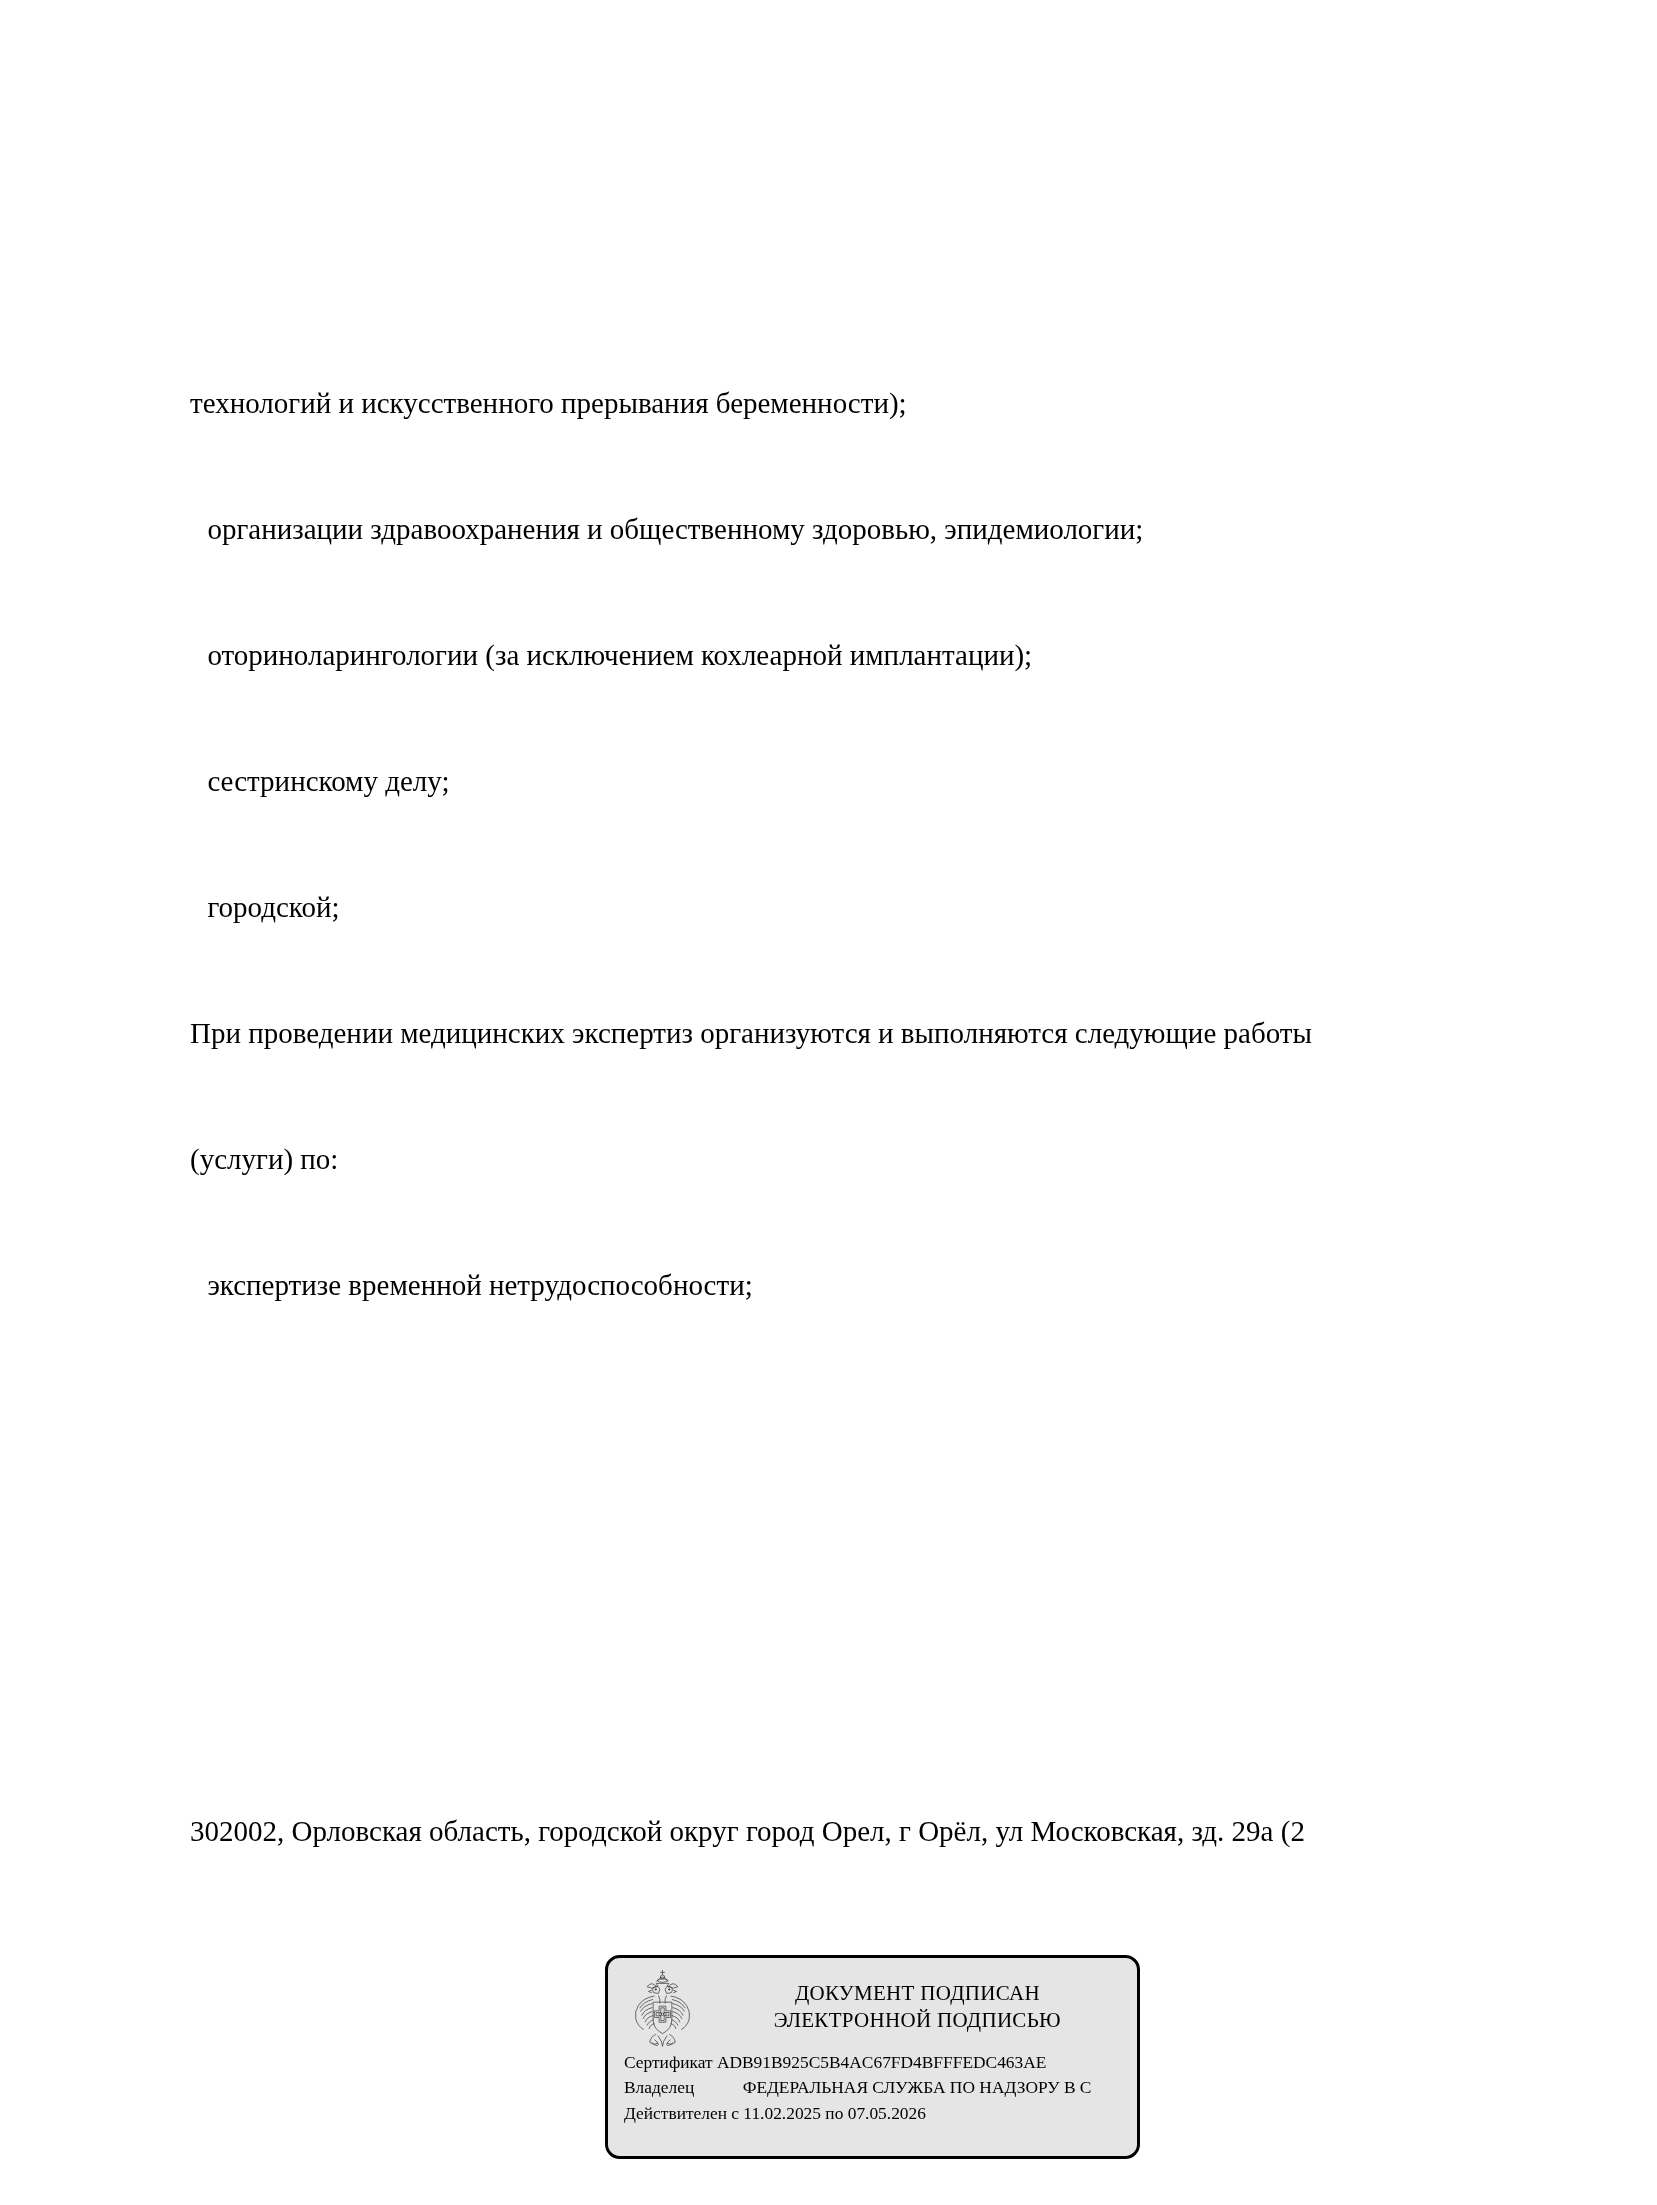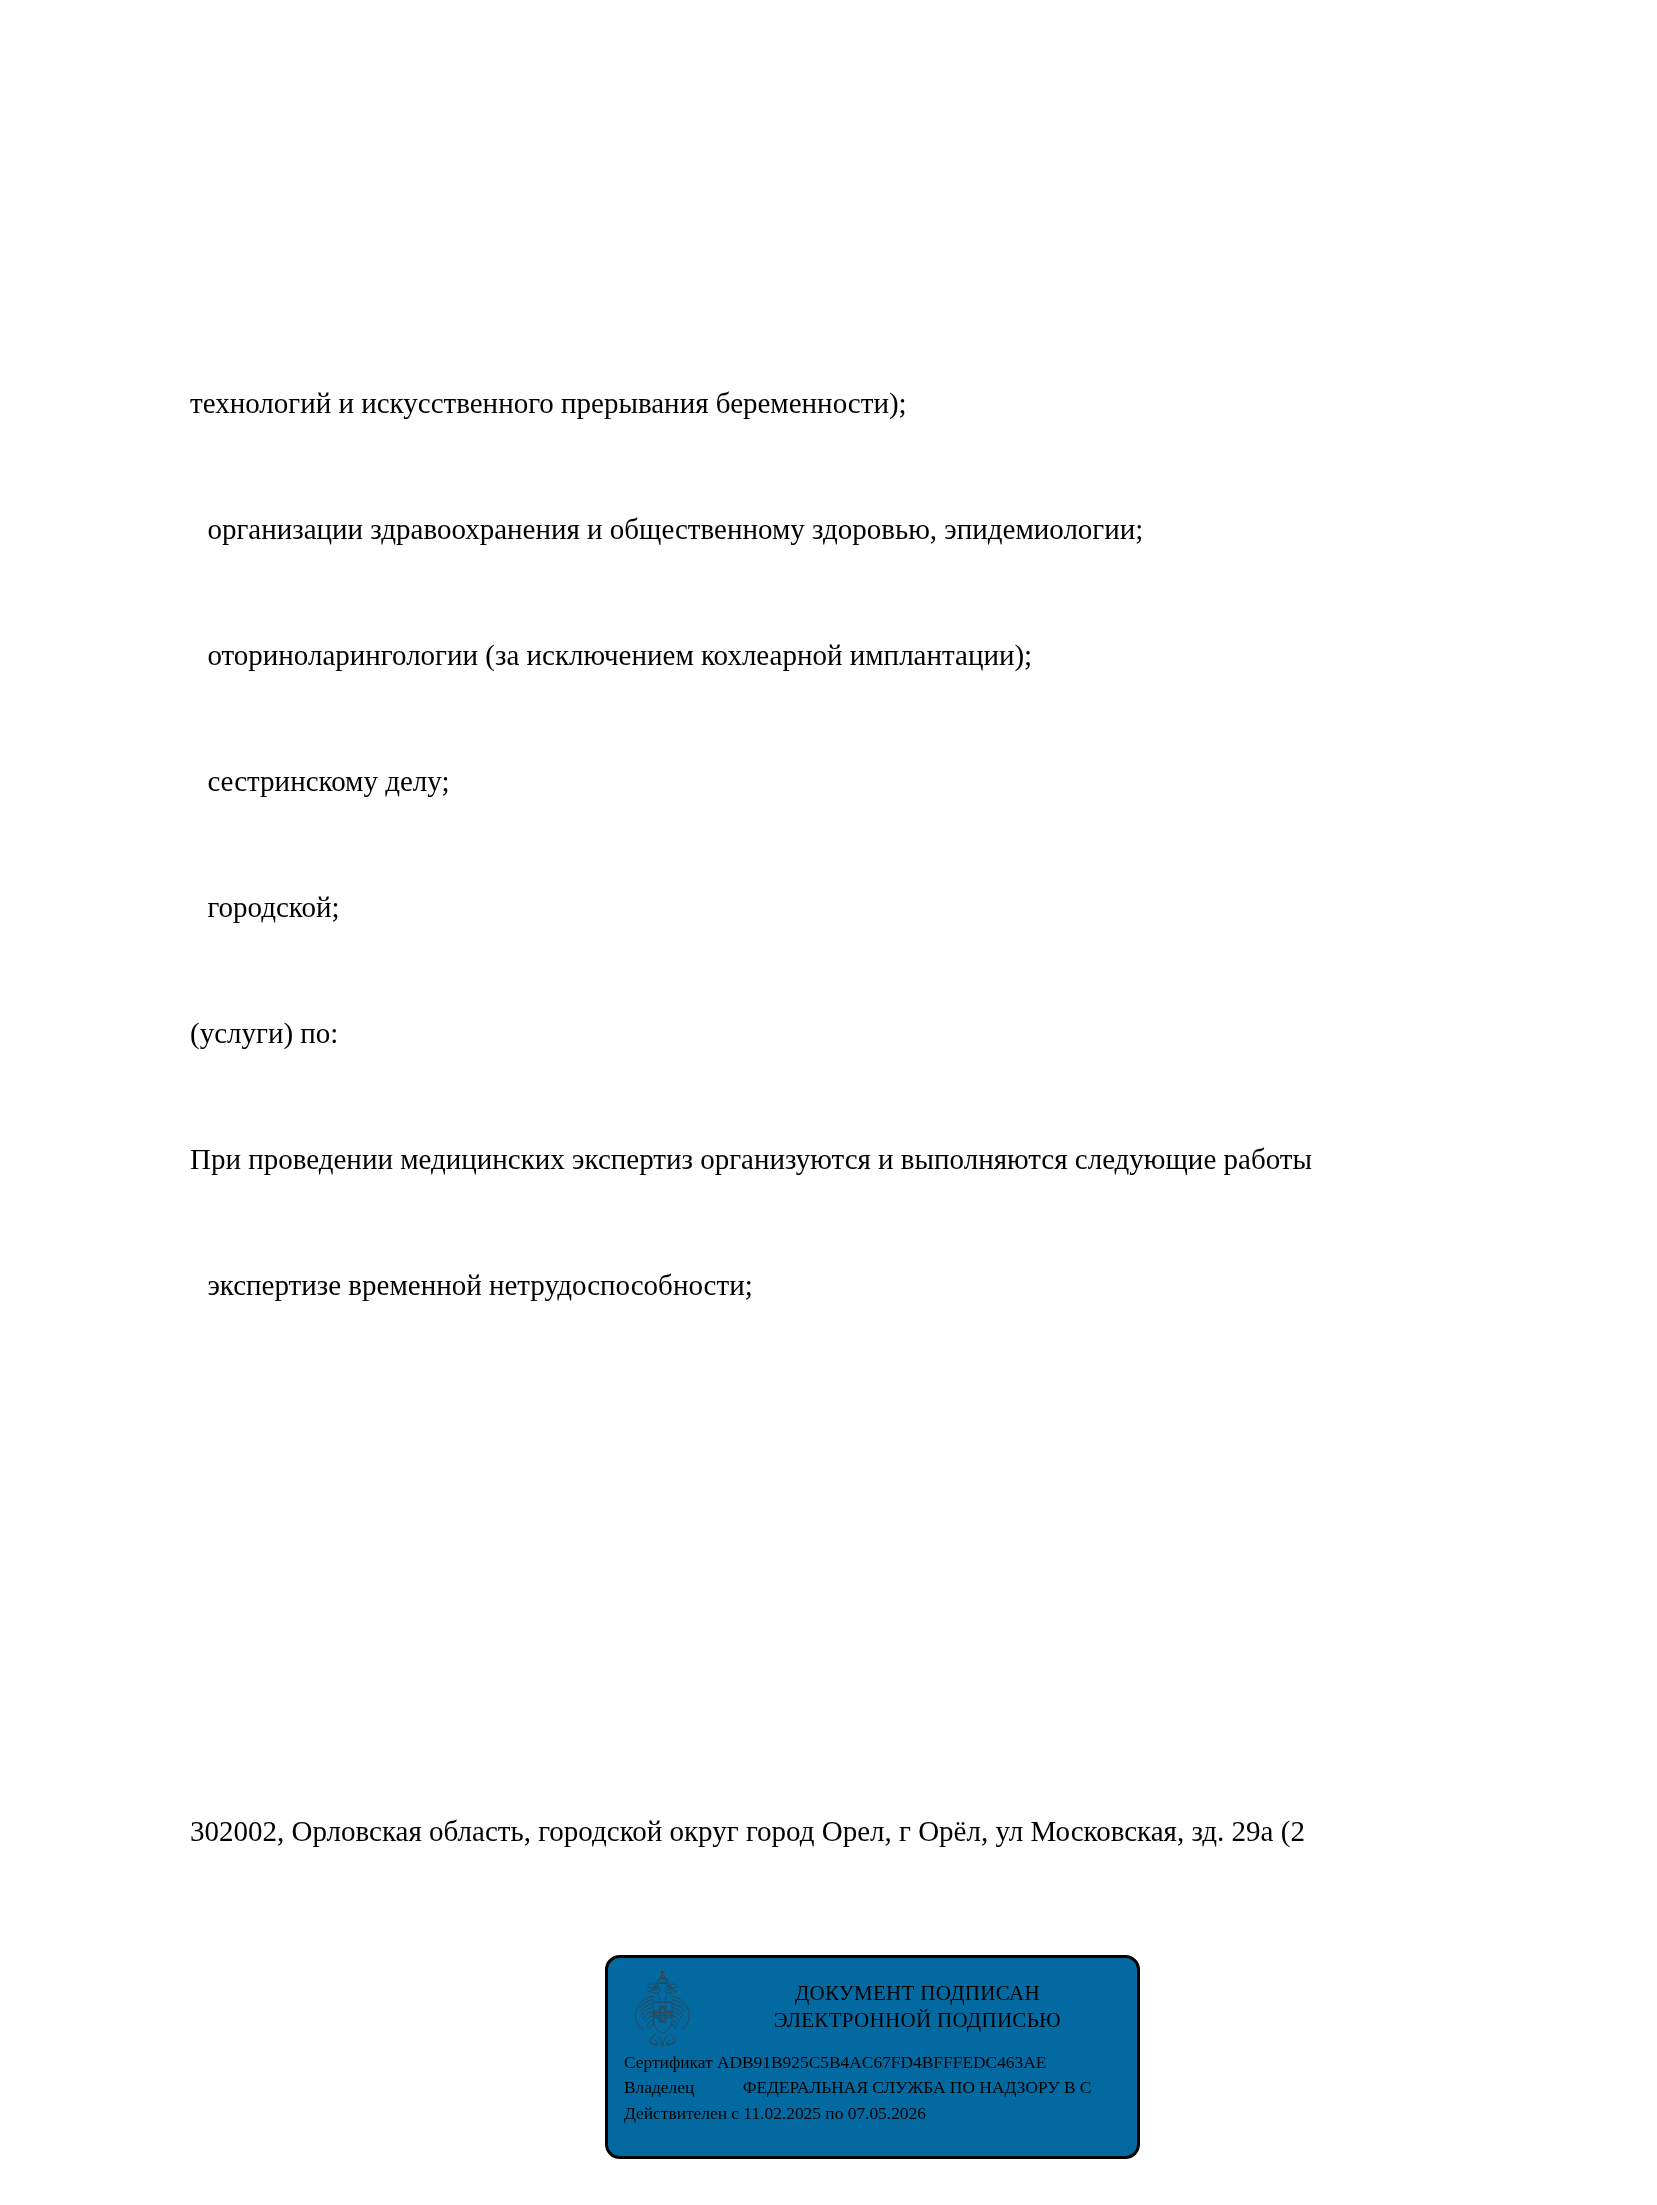--- a/index.html
+++ b/index.html
@@ -49,21 +49,21 @@
   
   .signature-stamp {
     position: absolute;
     left: 605px;
     top: 1955px;
     width: 535px;
     height: 204px;
     border: 3.3px solid #000000;
     border-radius: 14.7px;
     box-sizing: border-box;
-    background: #0369a1;
+    background: #e5e5e5;
     overflow: hidden;
     font-family: "Liberation Serif", "DejaVu Serif", serif;
   }
 
   .stamp-top {
     display: flex;
     align-items: center;
     padding: 9.4px 0 2.7px 17.4px;
     height: 92px;
     box-sizing: border-box;
@@ -102,22 +102,22 @@
 
   <div class="doc-body">
 
     
     <div class="para">
       <span class="line">технологий и искусственного прерывания беременности);</span>
       <span class="line ind-1">организации здравоохранения и общественному здоровью, эпидемиологии;</span>
       <span class="line ind-1">оториноларингологии (за исключением кохлеарной имплантации);</span>
       <span class="line ind-1">сестринскому делу;</span>
       <span class="line ind-1">городской;</span>
+      <span class="line">При проведении медицинских экспертиз организуются и выполняются следующие работы</span>
       <span class="line">(услуги) по:</span>
-      <span class="line">При проведении медицинских экспертиз организуются и выполняются следующие работы</span>
       <span class="line ind-1">экспертизе временной нетрудоспособности;</span>
     </div>
 
     <div class="gap-md"></div>
 
     
     <div class="para">
       <span class="line">302002, Орловская область, городской округ город Орел, г Орёл, ул Московская, зд. 29а (2</span>
       
       

